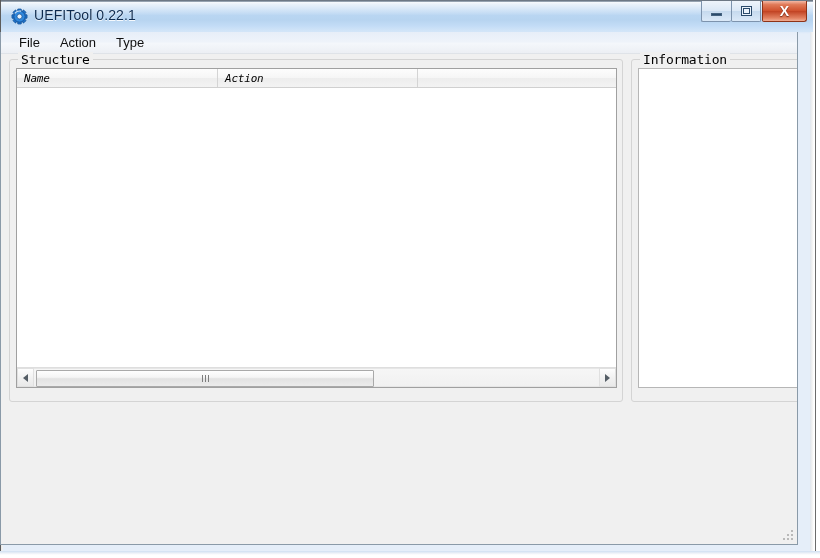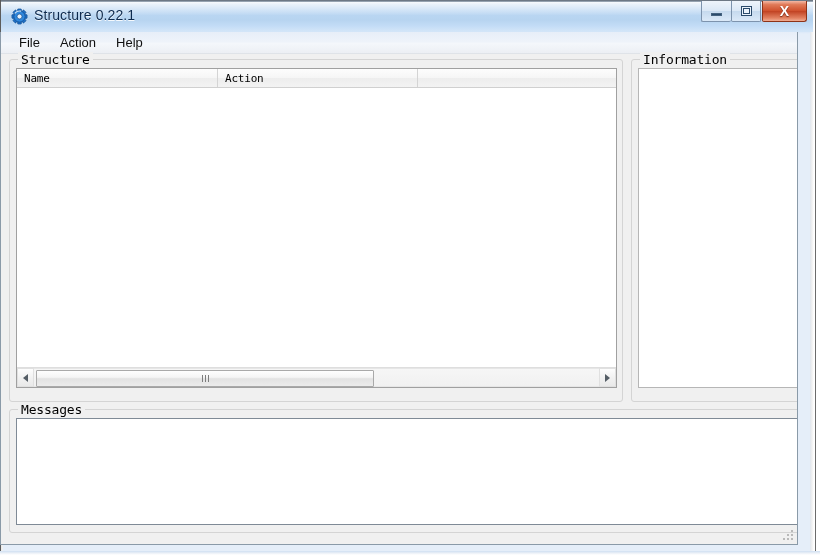--- a/index.html
+++ b/index.html
@@ -250,20 +250,21 @@
     border: 1px solid #a0a0a0;
     box-sizing: border-box;
     overflow: hidden;
   }
   #tree-header {
     display: flex;
     height: 19px;
     background: linear-gradient(to bottom, #fdfdfd 0%, #f6f6f6 48%, #ededed 50%, #f3f3f3 100%);
     border-bottom: 1px solid #d0d0d0;
     box-sizing: border-box;
+    font-style: italic;
   }
   .th {
     box-sizing: border-box;
     font-family: "DejaVu Sans Mono", "Liberation Mono", monospace;
     font-size: 11px;
     color: #000000;
     display: flex;
     align-items: center;
     padding-left: 7px;
     border-right: 1px solid #d4d4d4;
@@ -397,41 +398,41 @@
           <rect x="-1.9" y="-7.6" width="3.8" height="15.2" rx="0.7"></rect>
           <rect x="-7.6" y="-1.9" width="15.2" height="3.8" rx="0.7" transform="rotate(45)"></rect>
           <rect x="-1.9" y="-7.6" width="3.8" height="15.2" rx="0.7" transform="rotate(45)"></rect>
         </g>
         <circle r="5.6" fill="#2f87dc" stroke="#0d4a8f" stroke-width="0.7"></circle>
         <circle r="2.5" fill="#e8f2fb" stroke="#0d4a8f" stroke-width="0.7"></circle>
         <path d="M -4.4,-3.4 A 5.6 5.6 0 0 1 1.2,-5.4" fill="none" stroke="#cfe6fb" stroke-width="1.1" stroke-linecap="round"></path>
       </g>
     </svg>
 
-    <div id="title-text">Structure 0.22.1</div>
+    <div id="title-text">UEFITool 0.22.1</div>
 
     <div class="winbtns">
       <div class="winbtn min">
         <div class="glyph-min"></div>
       </div>
       <div class="winbtn max">
         <div class="glyph-max"></div>
       </div>
       <div class="winbtn close">
         <span class="glyph-close">X</span>
       </div>
     </div>
   </div>
 
   <div id="client">
 
     <div id="menubar">
       <div class="menu-item">File</div>
       <div class="menu-item">Action</div>
-      <div class="menu-item">Help</div>
+      <div class="menu-item">Type</div>
     </div>
 
     <div class="groupbox" id="gb-structure">
       <span class="gb-label">Structure</span>
 
       <div id="tree">
         <div id="tree-header">
           <div class="th c-name">Name</div>
           <div class="th c-action">Action</div>
         </div>
@@ -455,24 +456,20 @@
           </div>
         </div>
       </div>
     </div>
 
     <div class="groupbox" id="gb-information">
       <span class="gb-label">Information</span>
       <div id="info-area"></div>
     </div>
 
-    <div class="groupbox" id="gb-messages">
-      <span class="gb-label">Messages</span>
-      <div id="messages-area"></div>
-    </div>
 
     <div id="sizegrip">
       <i style="left:9px;top:1px"></i>
       <i style="left:9px;top:5px"></i>
         <i style="left:5px;top:5px"></i>
       <i style="left:9px;top:9px"></i>
         <i style="left:5px;top:9px"></i>
         <i style="left:1px;top:9px"></i>
     </div>
 

